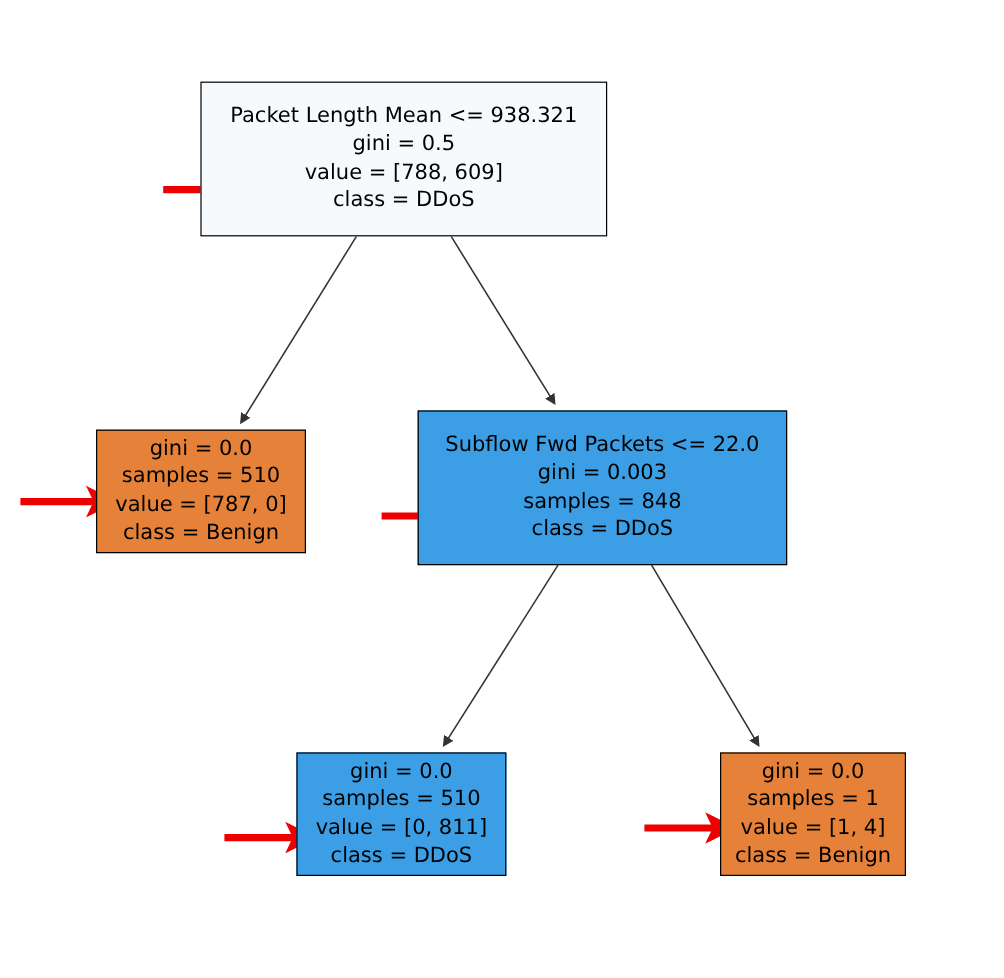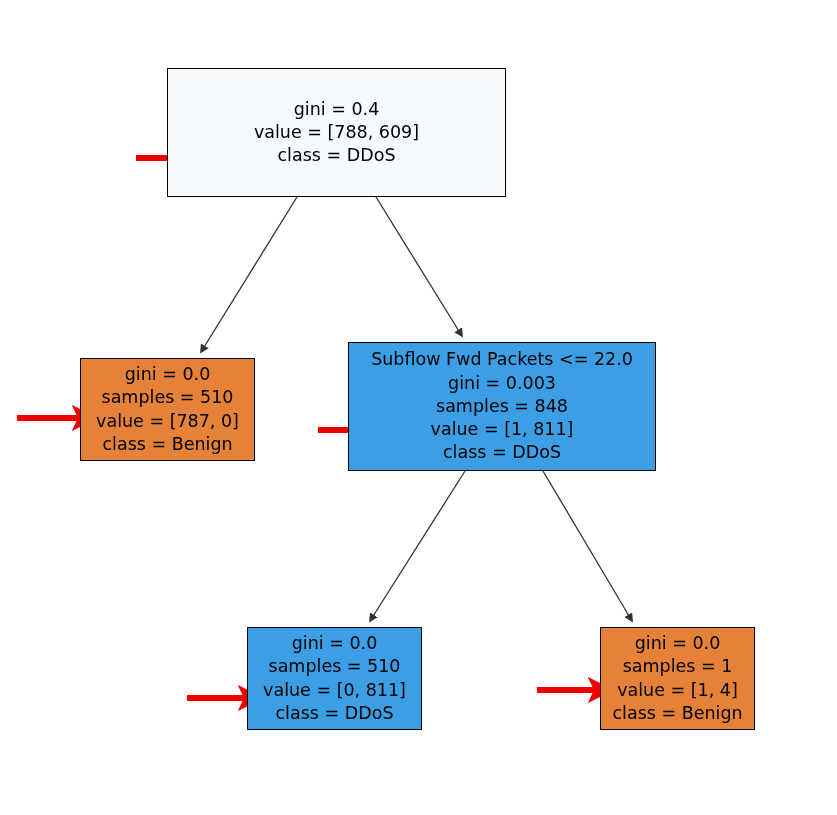--- a/index.html
+++ b/index.html
@@ -94,35 +94,35 @@
         <line x1="136" y1="158" x2="246" y2="158" stroke="#ee0000" stroke-width="6" marker-end="url(#annot-arrow)"></line>
         <line x1="17" y1="418" x2="88" y2="418" stroke="#ee0000" stroke-width="6" marker-end="url(#annot-arrow)"></line>
         <line x1="318" y1="430" x2="426" y2="430" stroke="#ee0000" stroke-width="6" marker-end="url(#annot-arrow)"></line>
         <line x1="187" y1="698" x2="254" y2="698" stroke="#ee0000" stroke-width="6" marker-end="url(#annot-arrow)"></line>
         <line x1="537" y1="690" x2="604" y2="690" stroke="#ee0000" stroke-width="6" marker-end="url(#annot-arrow)"></line>
       </g>
   </svg>
 
   <div id="nodes-group">
       <div class="tree-node node-root" style="left: 167px; top: 68px; width: 339px; height: 129px;">
-        <span class="node-line">gini = 0.4</span>
+        <span class="node-line">Packet Length Mean &lt;= 938.321</span>
+        <span class="node-line">gini = 0.5</span>
         <span class="node-line">value = [788, 609]</span>
         <span class="node-line">class = DDoS</span>
       </div>
       <div class="tree-node node-benign" style="left: 80px; top: 358px; width: 175px; height: 103px;">
         <span class="node-line">gini = 0.0</span>
         <span class="node-line">samples = 510</span>
         <span class="node-line">value = [787, 0]</span>
         <span class="node-line">class = Benign</span>
       </div>
       <div class="tree-node node-ddos" style="left: 348px; top: 342px; width: 308px; height: 129px;">
         <span class="node-line">Subflow Fwd Packets &lt;= 22.0</span>
         <span class="node-line">gini = 0.003</span>
         <span class="node-line">samples = 848</span>
-        <span class="node-line">value = [1, 811]</span>
         <span class="node-line">class = DDoS</span>
       </div>
       <div class="tree-node node-ddos" style="left: 247px; top: 627px; width: 175px; height: 103px;">
         <span class="node-line">gini = 0.0</span>
         <span class="node-line">samples = 510</span>
         <span class="node-line">value = [0, 811]</span>
         <span class="node-line">class = DDoS</span>
       </div>
       <div class="tree-node node-benign" style="left: 600px; top: 627px; width: 155px; height: 103px;">
         <span class="node-line">gini = 0.0</span>

